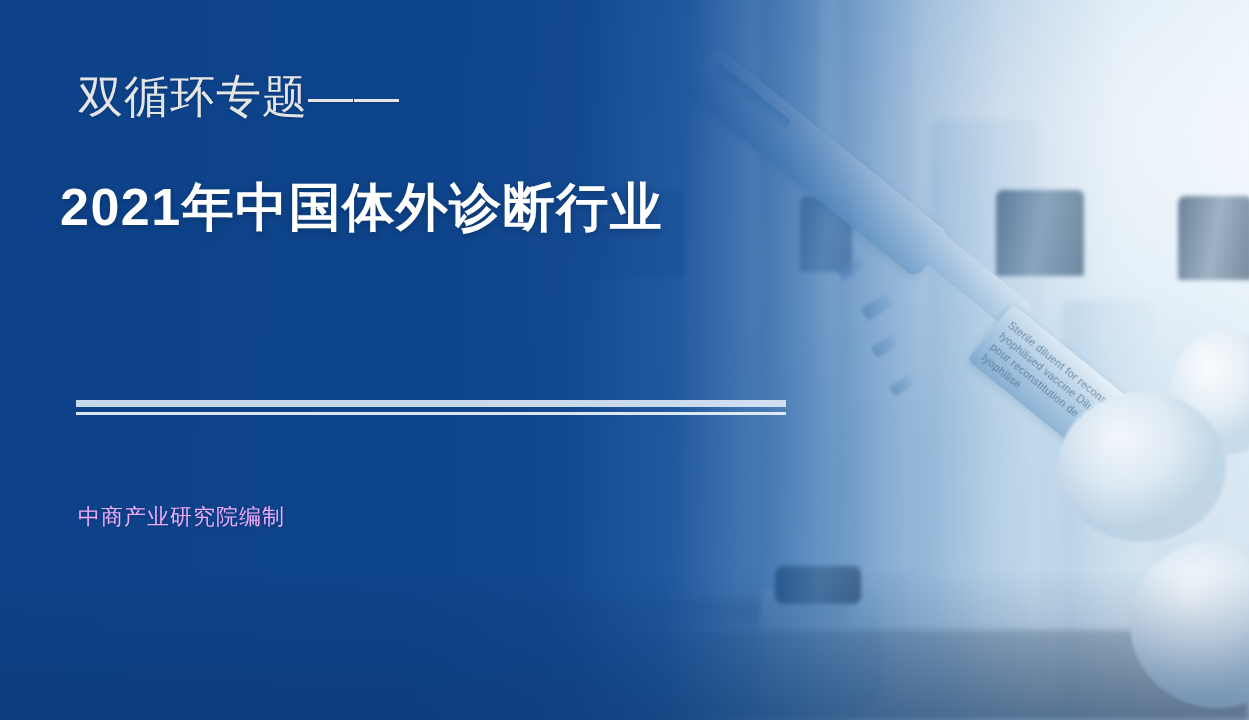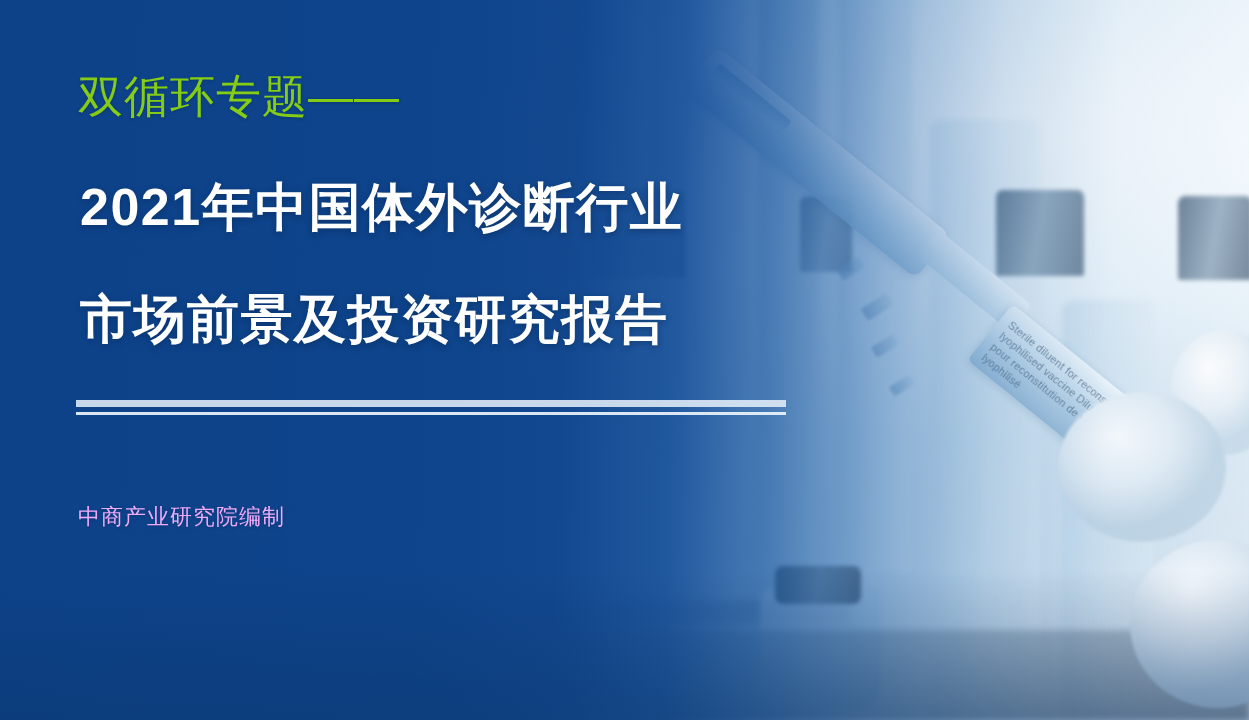--- a/index.html
+++ b/index.html
@@ -140,30 +140,30 @@
   .overlay-bottom{
     position:absolute; left:0; bottom:0; width:100%; height:150px;
     background:linear-gradient(0deg, rgba(10,52,104,.42), rgba(10,52,104,0));
   }
 
   
   .content{ position:absolute; inset:0; }
 
   .kicker{
     position:absolute; left:78px; top:74px;
-    color:#84cc16;
+    color:#e5e5e5;
     font-size:45px;
     line-height:1;
     letter-spacing:1px;
     white-space:nowrap;
     text-shadow:0 1px 3px rgba(6,34,72,.35);
   }
 
   .title{
-    position:absolute; left:80px;
+    position:absolute; left:60px;
     color:#ffffff;
     font-weight:700;
     font-size:52px;
     line-height:1;
     letter-spacing:1.5px;
     white-space:nowrap;
     text-shadow:0 2px 6px rgba(6,34,72,.45);
   }
   .title-1{ top:181px; }
   .title-2{ top:293px; }
@@ -246,21 +246,20 @@
 
   <div class="overlay"></div>
   <div class="overlay-bottom"></div>
 
   <div class="content">
 
     <div class="kicker">双循环专题——</div>
 
     <div class="title title-1">2021年中国体外诊断行业</div>
 
-    <div class="title title-2">市场前景及投资研究报告</div>
 
     <div class="rule-thick"></div>
     <div class="rule-thin"></div>
 
     <div class="byline">中商产业研究院编制</div>
 
 
   </div>
 </div>
 

